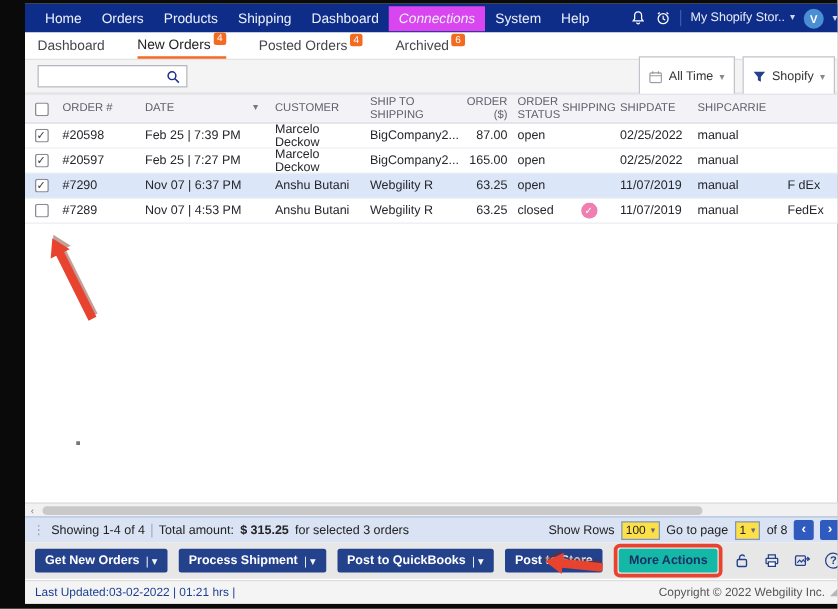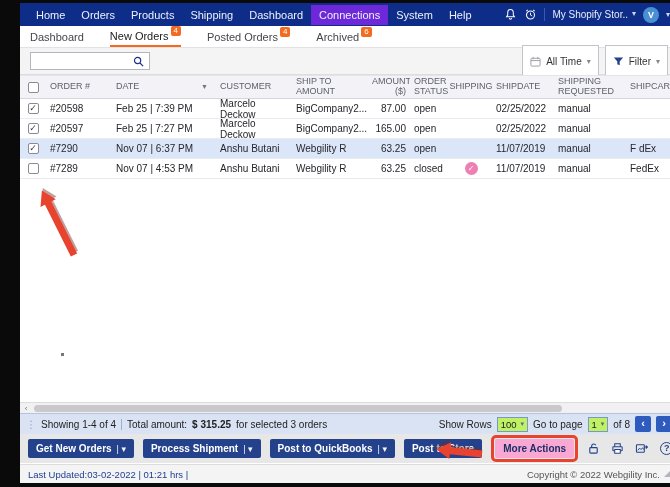--- a/index.html
+++ b/index.html
@@ -6,21 +6,21 @@
   body {
     width:670px; height:487px; position:relative; overflow:hidden;
     background:#0a0a0a; font-family:"Liberation Sans", sans-serif;
   }
   .window { position:absolute; left:20px; top:3px; width:658px; height:480px; background:#fff; overflow:hidden; }
 
   
   .navbar { position:absolute; left:0; top:0; width:658px; height:23px;
     background:#0d2d88; display:flex; align-items:center; padding:0 8px; color:#fff; }
   .nav-item { font-size:11px; color:#eef1fb; padding:4px 8px; cursor:pointer; white-space:nowrap; }
-  .nav-item.active { background:#6d28d9; }
+  .nav-item.active { background:#d946ef;font-style:italic; }
   .nav-right { margin-left:auto; display:flex; align-items:center; gap:7px; }
   .nav-divider { width:1px; height:13px; background:#3d58ae; }
   .store-selector { font-size:10px; color:#e8ecf8; display:flex; align-items:flex-start; gap:4px; cursor:pointer; }
   .avatar { width:16px; height:16px; border-radius:50%; background:#4a8fd4; color:#fff;
     font-size:9px; font-weight:bold; display:flex; align-items:center; justify-content:center; }
   .caret { font-size:8px; color:#cfd8f2; }
 
   
   .tabbar { position:absolute; left:0; top:23px; width:658px; height:22px; background:#fff;
     border-bottom:1px solid #e2e2e6; display:flex; align-items:stretch; padding-left:10px; }
@@ -78,35 +78,35 @@
   .hs-right { margin-left:auto; }
 
   
   .statusbar { position:absolute; left:0; top:410px; width:658px; height:21px; background:#d9e3f3;
     border-top:1px solid #b4c3de; display:flex; align-items:center; font-size:10px; color:#222;
     padding:0 6px; gap:5px; }
   .grip { color:#8fa3c4; font-size:10px; cursor:grab; }
   .sb-divider { width:1px; height:11px; background:#9fb0cc; }
   .sb-bold { font-weight:bold; }
   .sb-right { margin-left:auto; display:flex; align-items:center; gap:5px; }
-  .selbox { background:#bef264; border:1px solid #7d96c5; height:15px; display:flex; align-items:center;
+  .selbox { background:#fde047; border:1px solid #7d96c5; height:15px; display:flex; align-items:center;
     font-size:9.5px; padding:0 3px; gap:4px; cursor:pointer; }
   .selbox .caret { color:#667; font-size:7px; }
   .pagebtn { width:16px; height:16px; background:#2f5bbf; border-radius:2px; color:#fff;
     font-size:11px; font-weight:bold; line-height:15px; text-align:center; cursor:pointer; }
 
   
   .actionbar { position:absolute; left:0; top:431px; width:658px; height:29px; background:#e7e7e7;
     display:flex; align-items:center; padding:0 8px; gap:9px; }
   .abtn { background:#24418c; color:#fff; font-size:10px; font-weight:bold; border:none;
     border-radius:2px; padding:4px 8px; display:flex; align-items:center; gap:5px; cursor:pointer;
     font-family:"Liberation Sans", sans-serif; white-space:nowrap; }
   .abtn .split { font-weight:normal; font-size:9px; opacity:.95; }
   .ma-wrap { border:3px solid #e8432f; border-radius:5px; padding:1px; background:transparent; }
-  .abtn.light { background:#f9a8d4; color:#1c2f66; }
+  .abtn.light { background:#14b8a6; color:#1c2f66; }
   .ab-icons { margin-left:auto; display:flex; align-items:center; gap:11px; }
   .help-icon { width:13px; height:13px; border:1.3px solid #24418c; border-radius:50%; color:#24418c;
     font-size:9px; font-weight:bold; line-height:11px; text-align:center; cursor:pointer; }
   .icon-btn { cursor:pointer; display:flex; }
 
   
   .footer { position:absolute; left:0; top:461px; width:658px; height:19px; background:#f4f4f4;
     border-top:1px solid #ddd; display:flex; align-items:center; font-size:9.5px; color:#1b3f93;
     padding:0 8px; }
   .copyright { margin-left:auto; color:#555; display:flex; align-items:center; gap:4px; }
@@ -192,42 +192,41 @@
         </span>
         <span>All Time</span>
         <span class="caret">▾</span>
       </div>
       <div class="dropdown">
         <span class="icon-btn">
           <svg viewBox="0 0 12 12" width="11" height="11">
               <path d="M1 1.5h10L7.3 6v4.2L4.7 9V6z" fill="#24418c"></path>
             </svg>
         </span>
-        <span>Filter</span>
+        <span>Shopify</span>
         <span class="caret">▾</span>
       </div>
     </div>
   </div>
 
   <div class="grid-header">
     <div class="cell c-check">
         <span class="cb"></span>
       </div>
     <div class="cell c-order">ORDER #</div>
     <div class="cell c-date">
       <span>DATE</span>
       <span class="sort-icon">▼</span>
     </div>
     <div class="cell c-cust">CUSTOMER</div>
-    <div class="cell c-comp">SHIP TO AMOUNT</div>
-    <div class="cell c-amt">AMOUNT ($)</div>
+    <div class="cell c-comp">SHIP TO SHIPPING</div>
+    <div class="cell c-amt">ORDER ($)</div>
     <div class="cell c-stat">ORDER STATUS</div>
     <div class="cell c-ship">SHIPPING</div>
     <div class="cell c-sdate">SHIPDATE</div>
-    <div class="cell c-req">SHIPPING REQUESTED</div>
     <div class="cell c-carr">SHIPCARRIE</div>
   </div>
 
   <div class="grid-rows">
     <div class="row">
       <div class="cell c-check">
           <span class="cb">✓</span>
         </div>
       <div class="cell c-order">#20598</div>
       <div class="cell c-date">Feb 25 | 7:39 PM</div>

